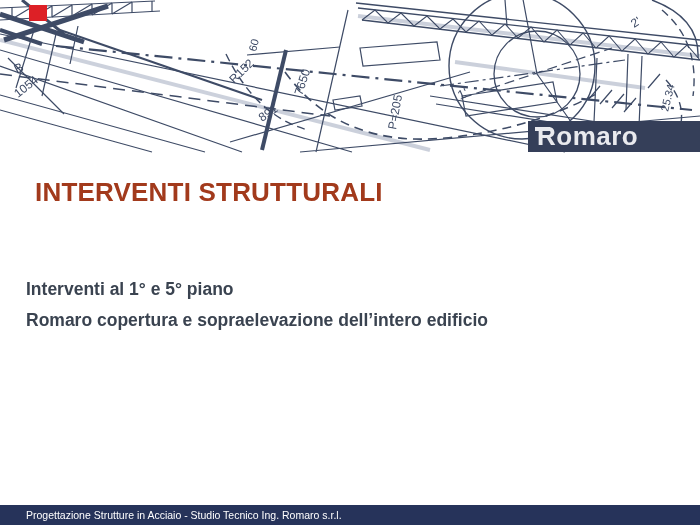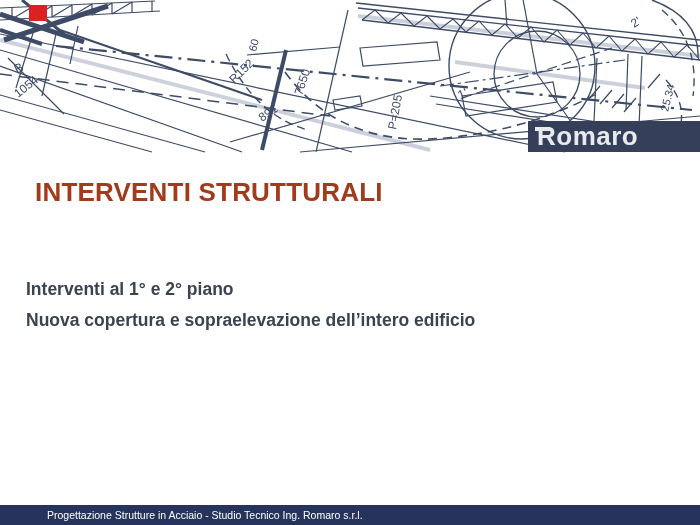--- a/index.html
+++ b/index.html
@@ -32,23 +32,22 @@
   .bullets{position:absolute;left:26px;top:280px;}
   .bullets p{
     margin:0 0 13px 0;line-height:18px;font-size:17.5px;font-weight:bold;color:#3a4350;
     white-space:nowrap;
   }
   
   .footer{
     position:absolute;left:0;bottom:0;width:700px;height:20px;background:#26335a;
   }
   .footer span{
-    display:inline-block;padding-left:35px;line-height:20px;font-size:10.5px;color:#ffffff;
+    display:inline-block;padding-left:26px;line-height:20px;font-size:10.5px;color:#ffffff;
     white-space:nowrap;
-    margin-left:12px;
   }
 </style>
 </head>
 <body>
 
 <div class="slide">
 
   <div class="banner">
     <svg viewBox="0 0 700 158" width="700" height="158">
 
@@ -117,21 +116,21 @@
   <div class="accent"></div>
 
   <div class="logo">
     <span class="rbar"></span>
     <span class="logo-text">Romaro</span>
   </div>
 
   <h1 class="title">INTERVENTI STRUTTURALI</h1>
 
   <div class="bullets">
-    <p>Interventi al 1° e 2° piano</p>
-    <p>Nuova copertura e sopraelevazione dell’intero edificio</p>
+    <p>Interventi al 1° e 5° piano</p>
+    <p>Romaro copertura e sopraelevazione dell’intero edificio</p>
   </div>
 
   <div class="footer">
     <span>Progettazione Strutture in Acciaio - Studio Tecnico Ing. Romaro s.r.l.</span>
   </div>
 
 </div>
 
 </body></html>

